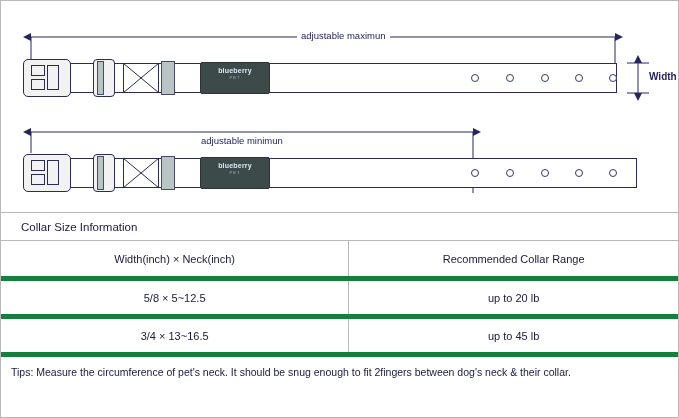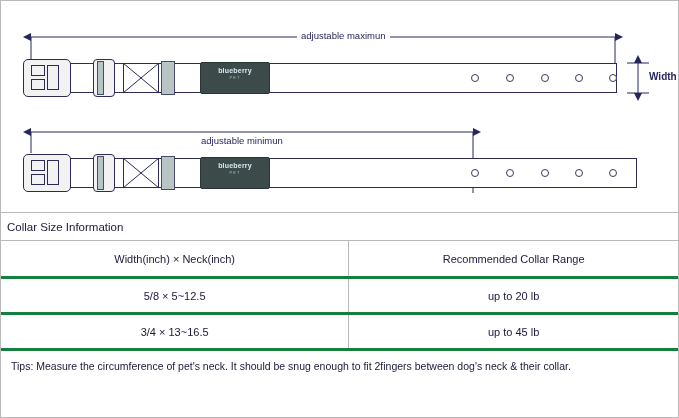--- a/index.html
+++ b/index.html
@@ -109,33 +109,33 @@
   
   #info {
     position: relative;
     width: 677px;
     box-sizing: border-box;
   }
   .section-title {
     box-sizing: border-box;
     height: 28px;
     line-height: 28px;
-    padding-left: 6px;
+    padding-left: 20px;
     font-size: 11.5px;
     color: #1a1a3a;
     border-bottom: 1px solid #b9b9b9;
   }
   table.size-table {
     width: 100%;
     border-collapse: collapse;
     table-layout: fixed;
   }
   table.size-table th,
   table.size-table td {
-    border-bottom: 3px solid #15803d;
+    border-bottom: 5px solid #15803d;
     border-right: 1px solid #b9b9b9;
     font-size: 11px;
     font-weight: normal;
     text-align: center;
     height: 31px;
     color: #1a1a3a;
   }
   table.size-table th:last-child,
   table.size-table td:last-child {
     border-right: none;

